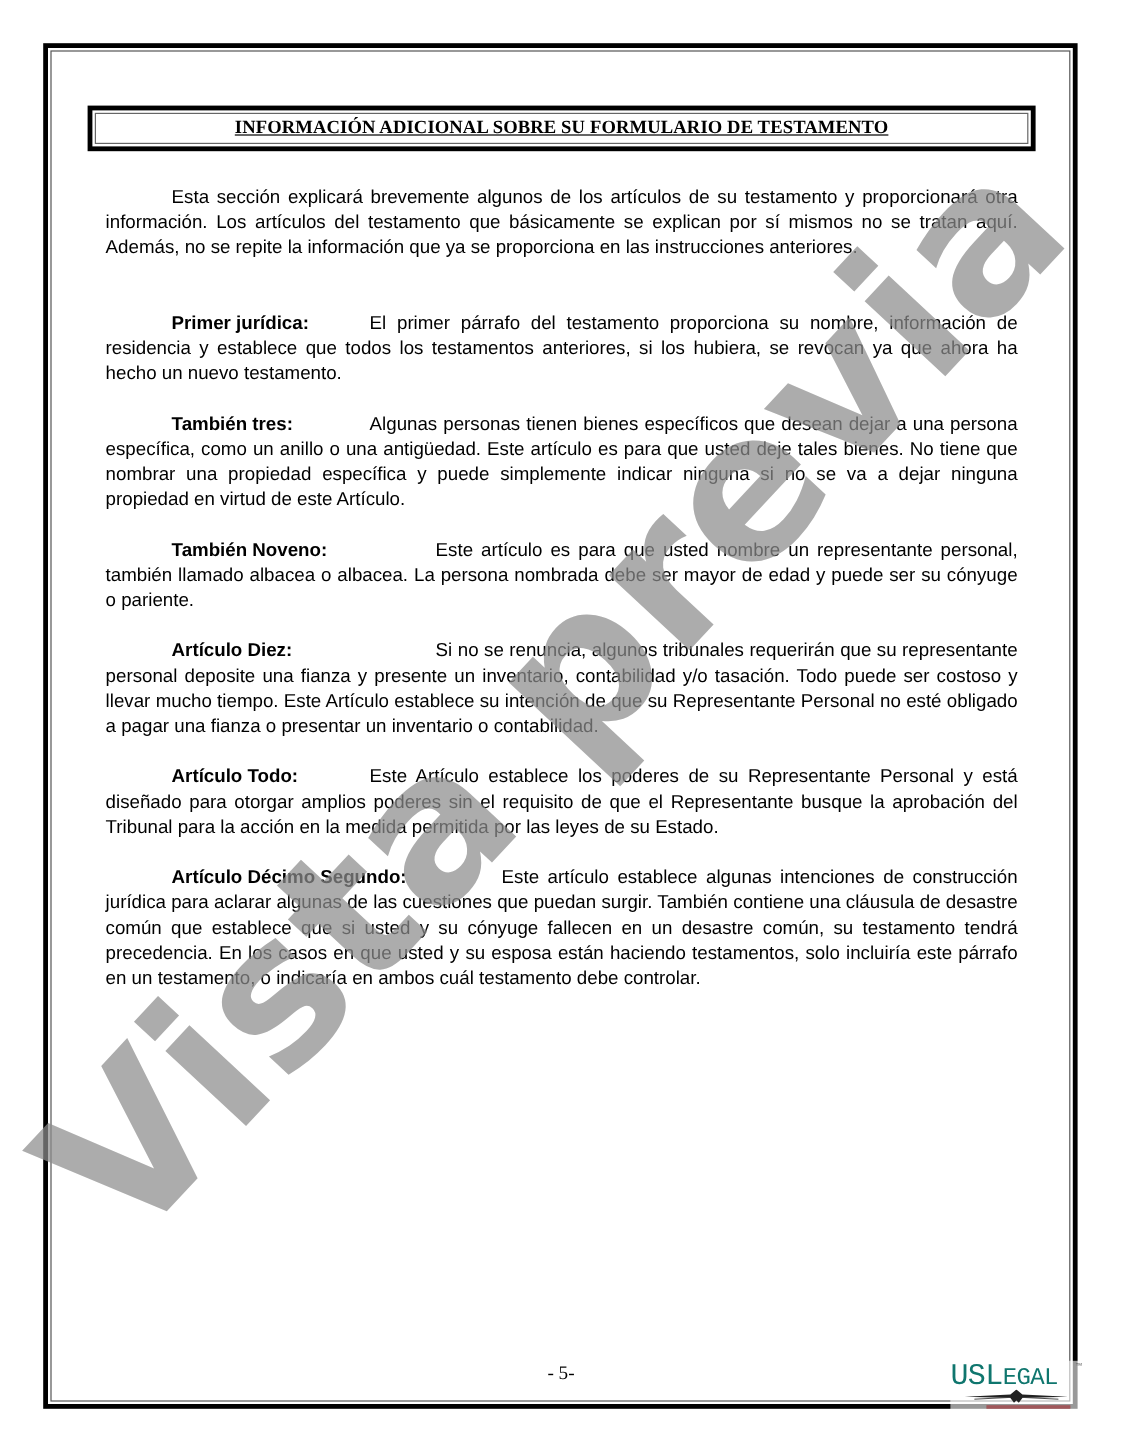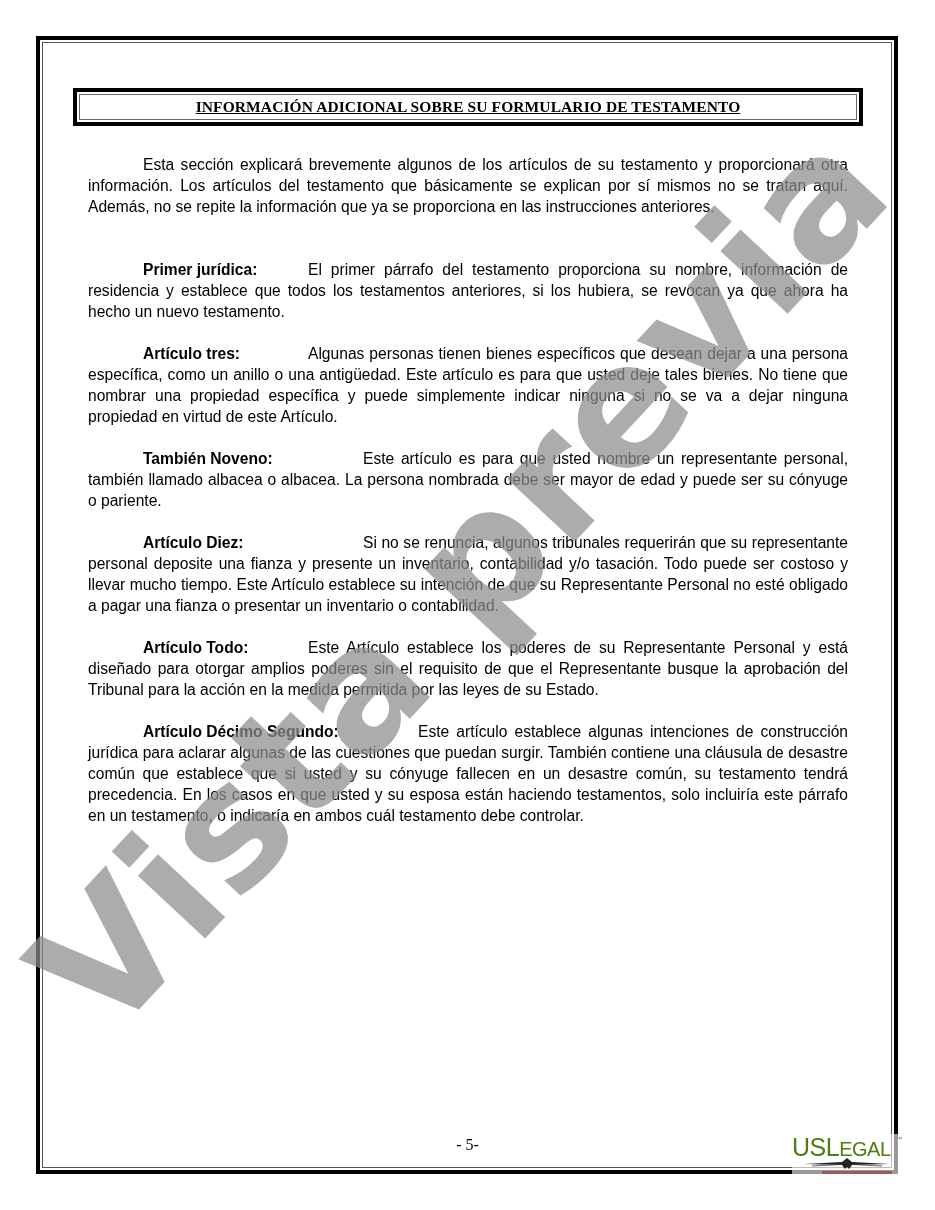--- a/index.html
+++ b/index.html
@@ -112,22 +112,22 @@
     .logo {
       position: absolute;
       left: 792px;
       top: 1134px;
       width: 110px;
       height: 45px;
       z-index: 3;
       background: rgba(255,255,255,0.6);
     }
     .logo-text {
-      font-family: Liberation Sans, sans-serif;
-      color: #4d7c0f;
+      font-family: Liberation Mono, monospace;
+      color: #0f766e;
       font-size: 25px;
       line-height: 26px;
       letter-spacing: -0.5px;
     }
     .logo-text .small-caps {
       font-size: 20px;
     }
     .logo-tm {
       position: absolute;
       left: 104px;
@@ -157,21 +157,21 @@
 
 <div class="header-box">
   <span class="header-title">INFORMACIÓN ADICIONAL SOBRE SU FORMULARIO DE TESTAMENTO</span>
 </div>
 
 <div class="content">
   <p class="para intro">Esta sección explicará brevemente algunos de los artículos de su testamento y proporcionará otra información. Los artículos del testamento que básicamente se explican por sí mismos no se tratan aquí. Además, no se repite la información que ya se proporciona en las instrucciones anteriores.</p>
 
   <p class="para"><span class="label w-primer">Primer jurídica:</span><span>El primer párrafo del testamento proporciona su nombre, información de residencia y establece que todos los testamentos anteriores, si los hubiera, se revocan ya que ahora ha hecho un nuevo testamento.</span></p>
 
-  <p class="para"><span class="label w-tres">Artículo tres:</span><span>Algunas personas tienen bienes específicos que desean dejar a una persona específica, como un anillo o una antigüedad. Este artículo es para que usted deje tales bienes. No tiene que nombrar una propiedad específica y puede simplemente indicar ninguna si no se va a dejar ninguna propiedad en virtud de este Artículo.</span></p>
+  <p class="para"><span class="label w-tres">También tres:</span><span>Algunas personas tienen bienes específicos que desean dejar a una persona específica, como un anillo o una antigüedad. Este artículo es para que usted deje tales bienes. No tiene que nombrar una propiedad específica y puede simplemente indicar ninguna si no se va a dejar ninguna propiedad en virtud de este Artículo.</span></p>
 
   <p class="para"><span class="label w-noveno">También Noveno:</span><span>Este artículo es para que usted nombre un representante personal, también llamado albacea o albacea. La persona nombrada debe ser mayor de edad y puede ser su cónyuge o pariente.</span></p>
 
   <p class="para"><span class="label w-diez">Artículo Diez:</span><span>Si no se renuncia, algunos tribunales requerirán que su representante personal deposite una fianza y presente un inventario, contabilidad y/o tasación. Todo puede ser costoso y llevar mucho tiempo. Este Artículo establece su intención de que su Representante Personal no esté obligado a pagar una fianza o presentar un inventario o contabilidad.</span></p>
 
   <p class="para"><span class="label w-once">Artículo Todo:</span><span>Este Artículo establece los poderes de su Representante Personal y está diseñado para otorgar amplios poderes sin el requisito de que el Representante busque la aprobación del Tribunal para la acción en la medida permitida por las leyes de su Estado.</span></p>
 
   <p class="para"><span class="label w-decimo">Artículo Décimo Segundo:</span><span>Este artículo establece algunas intenciones de construcción jurídica para aclarar algunas de las cuestiones que puedan surgir. También contiene una cláusula de desastre común que establece que si usted y su cónyuge fallecen en un desastre común, su testamento tendrá precedencia. En los casos en que usted y su esposa están haciendo testamentos, solo incluiría este párrafo en un testamento, o indicaría en ambos cuál testamento debe controlar.</span></p>
 </div>
 

